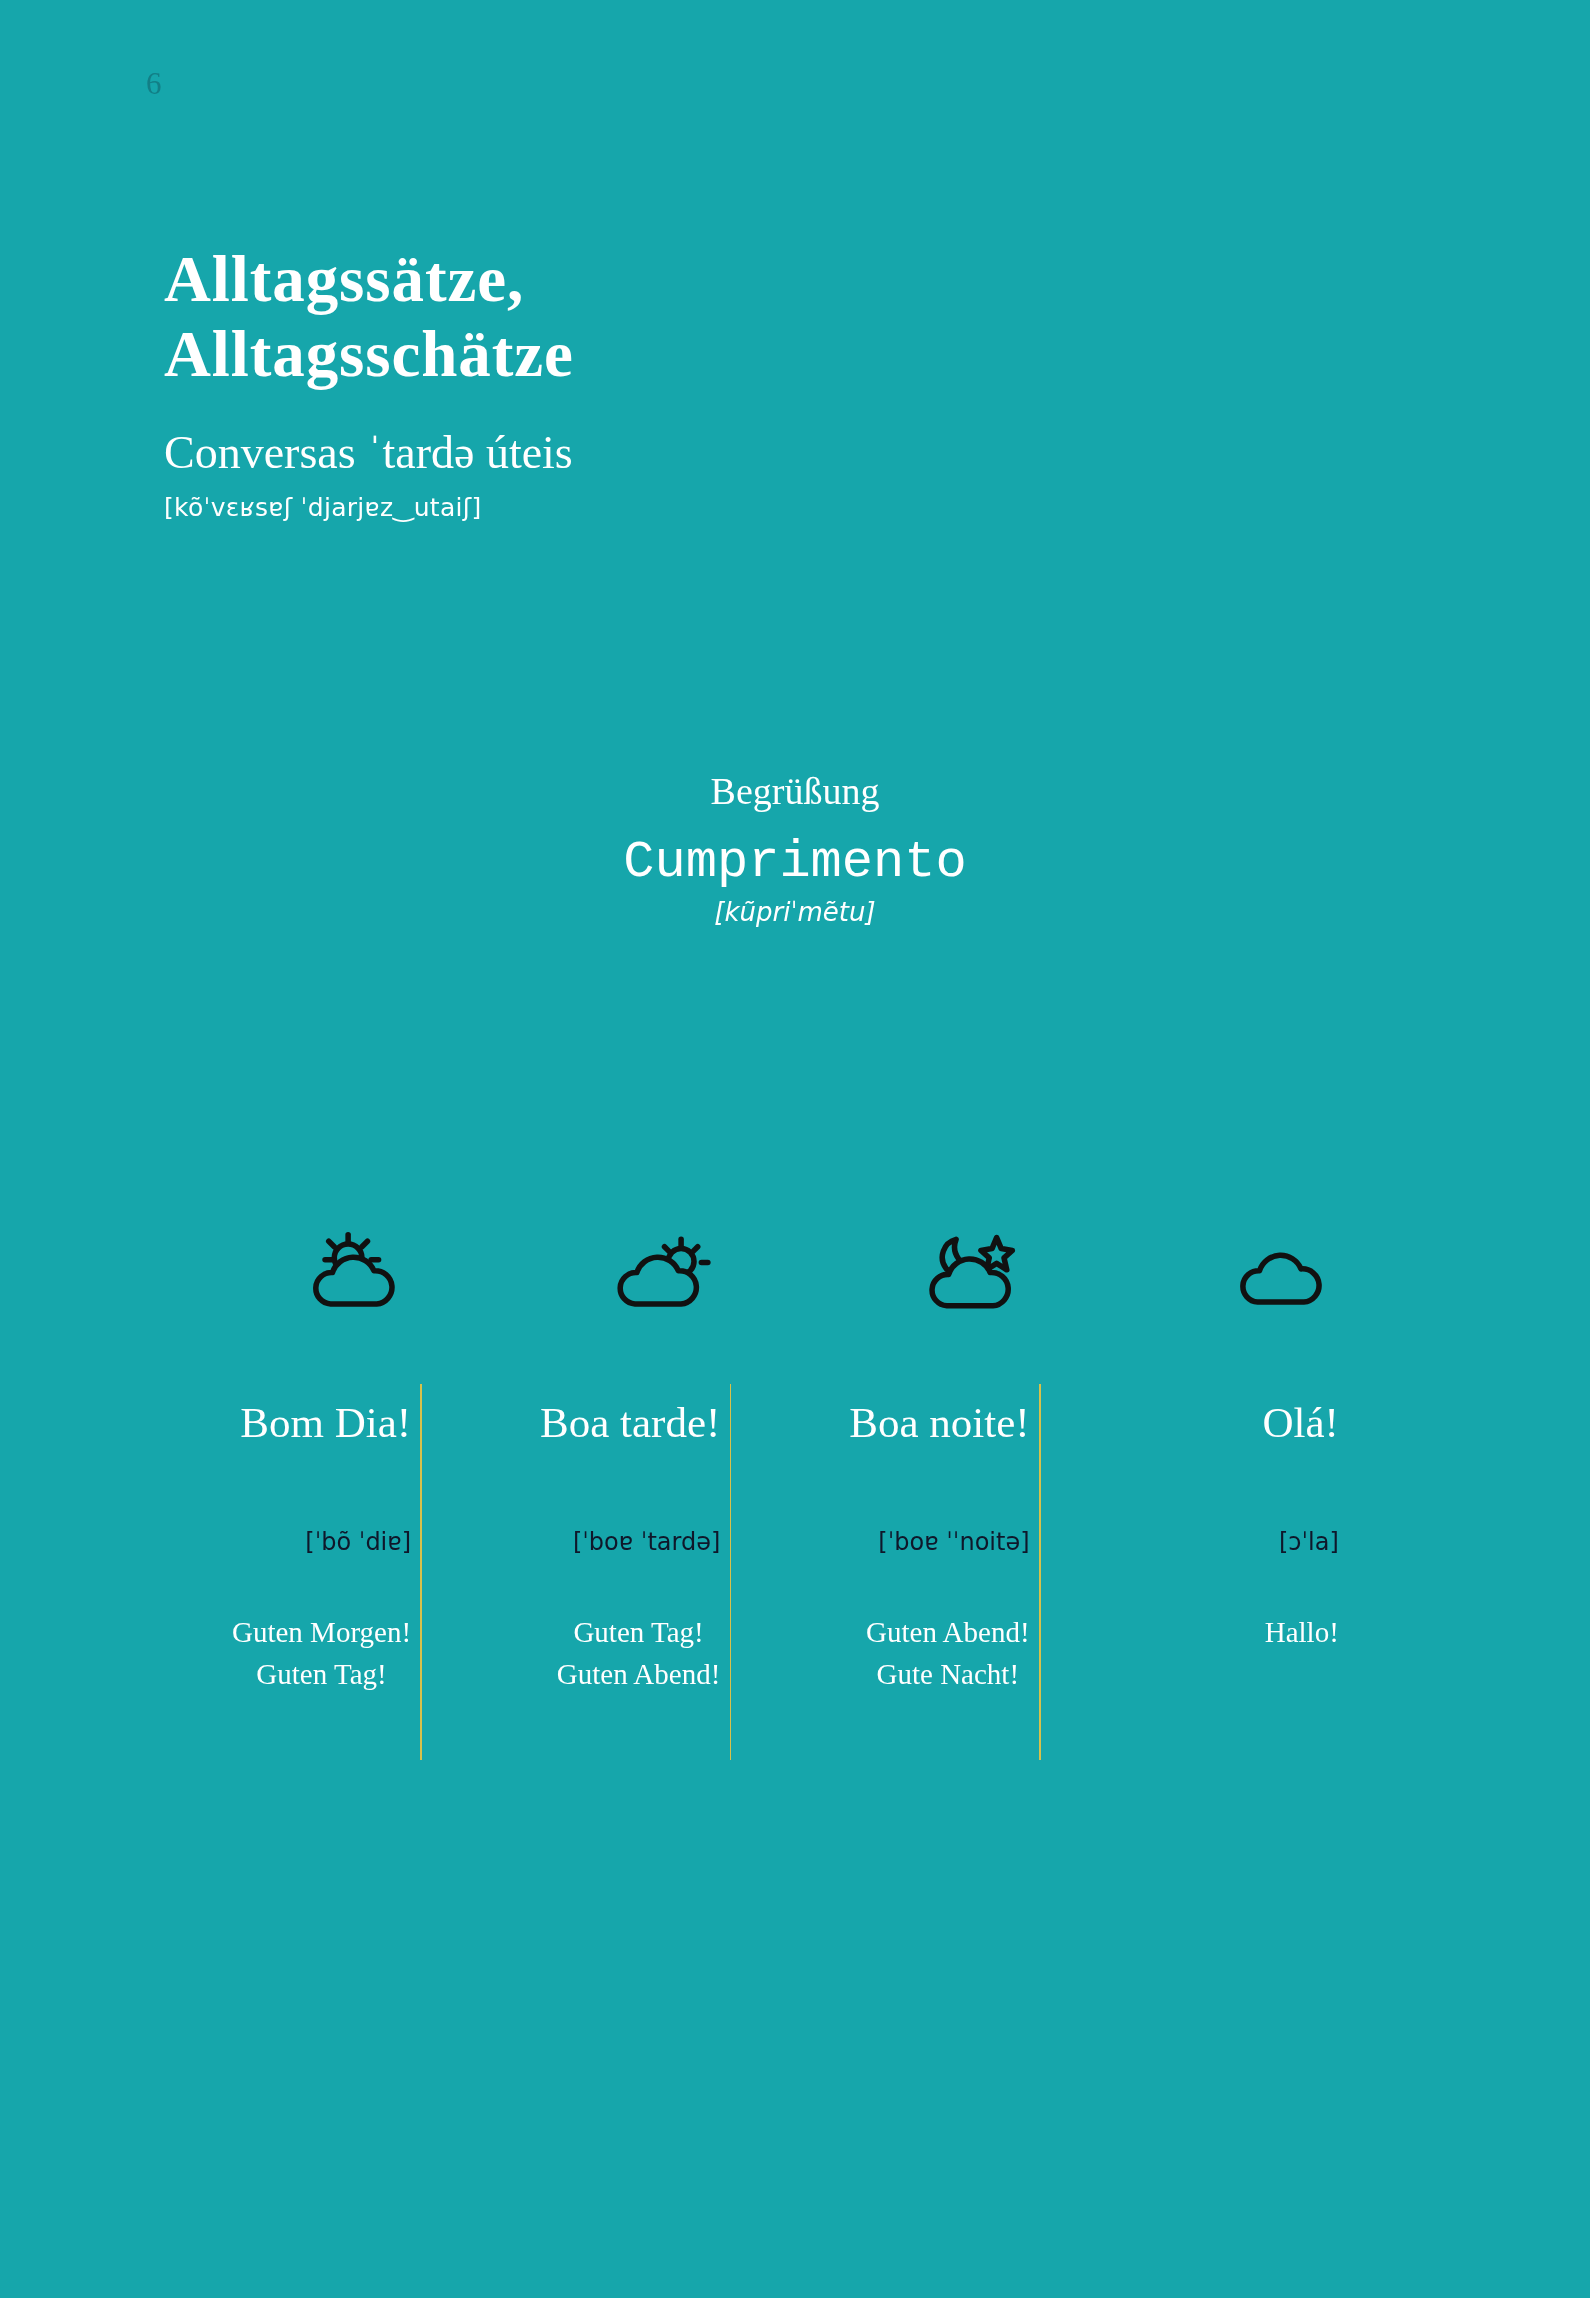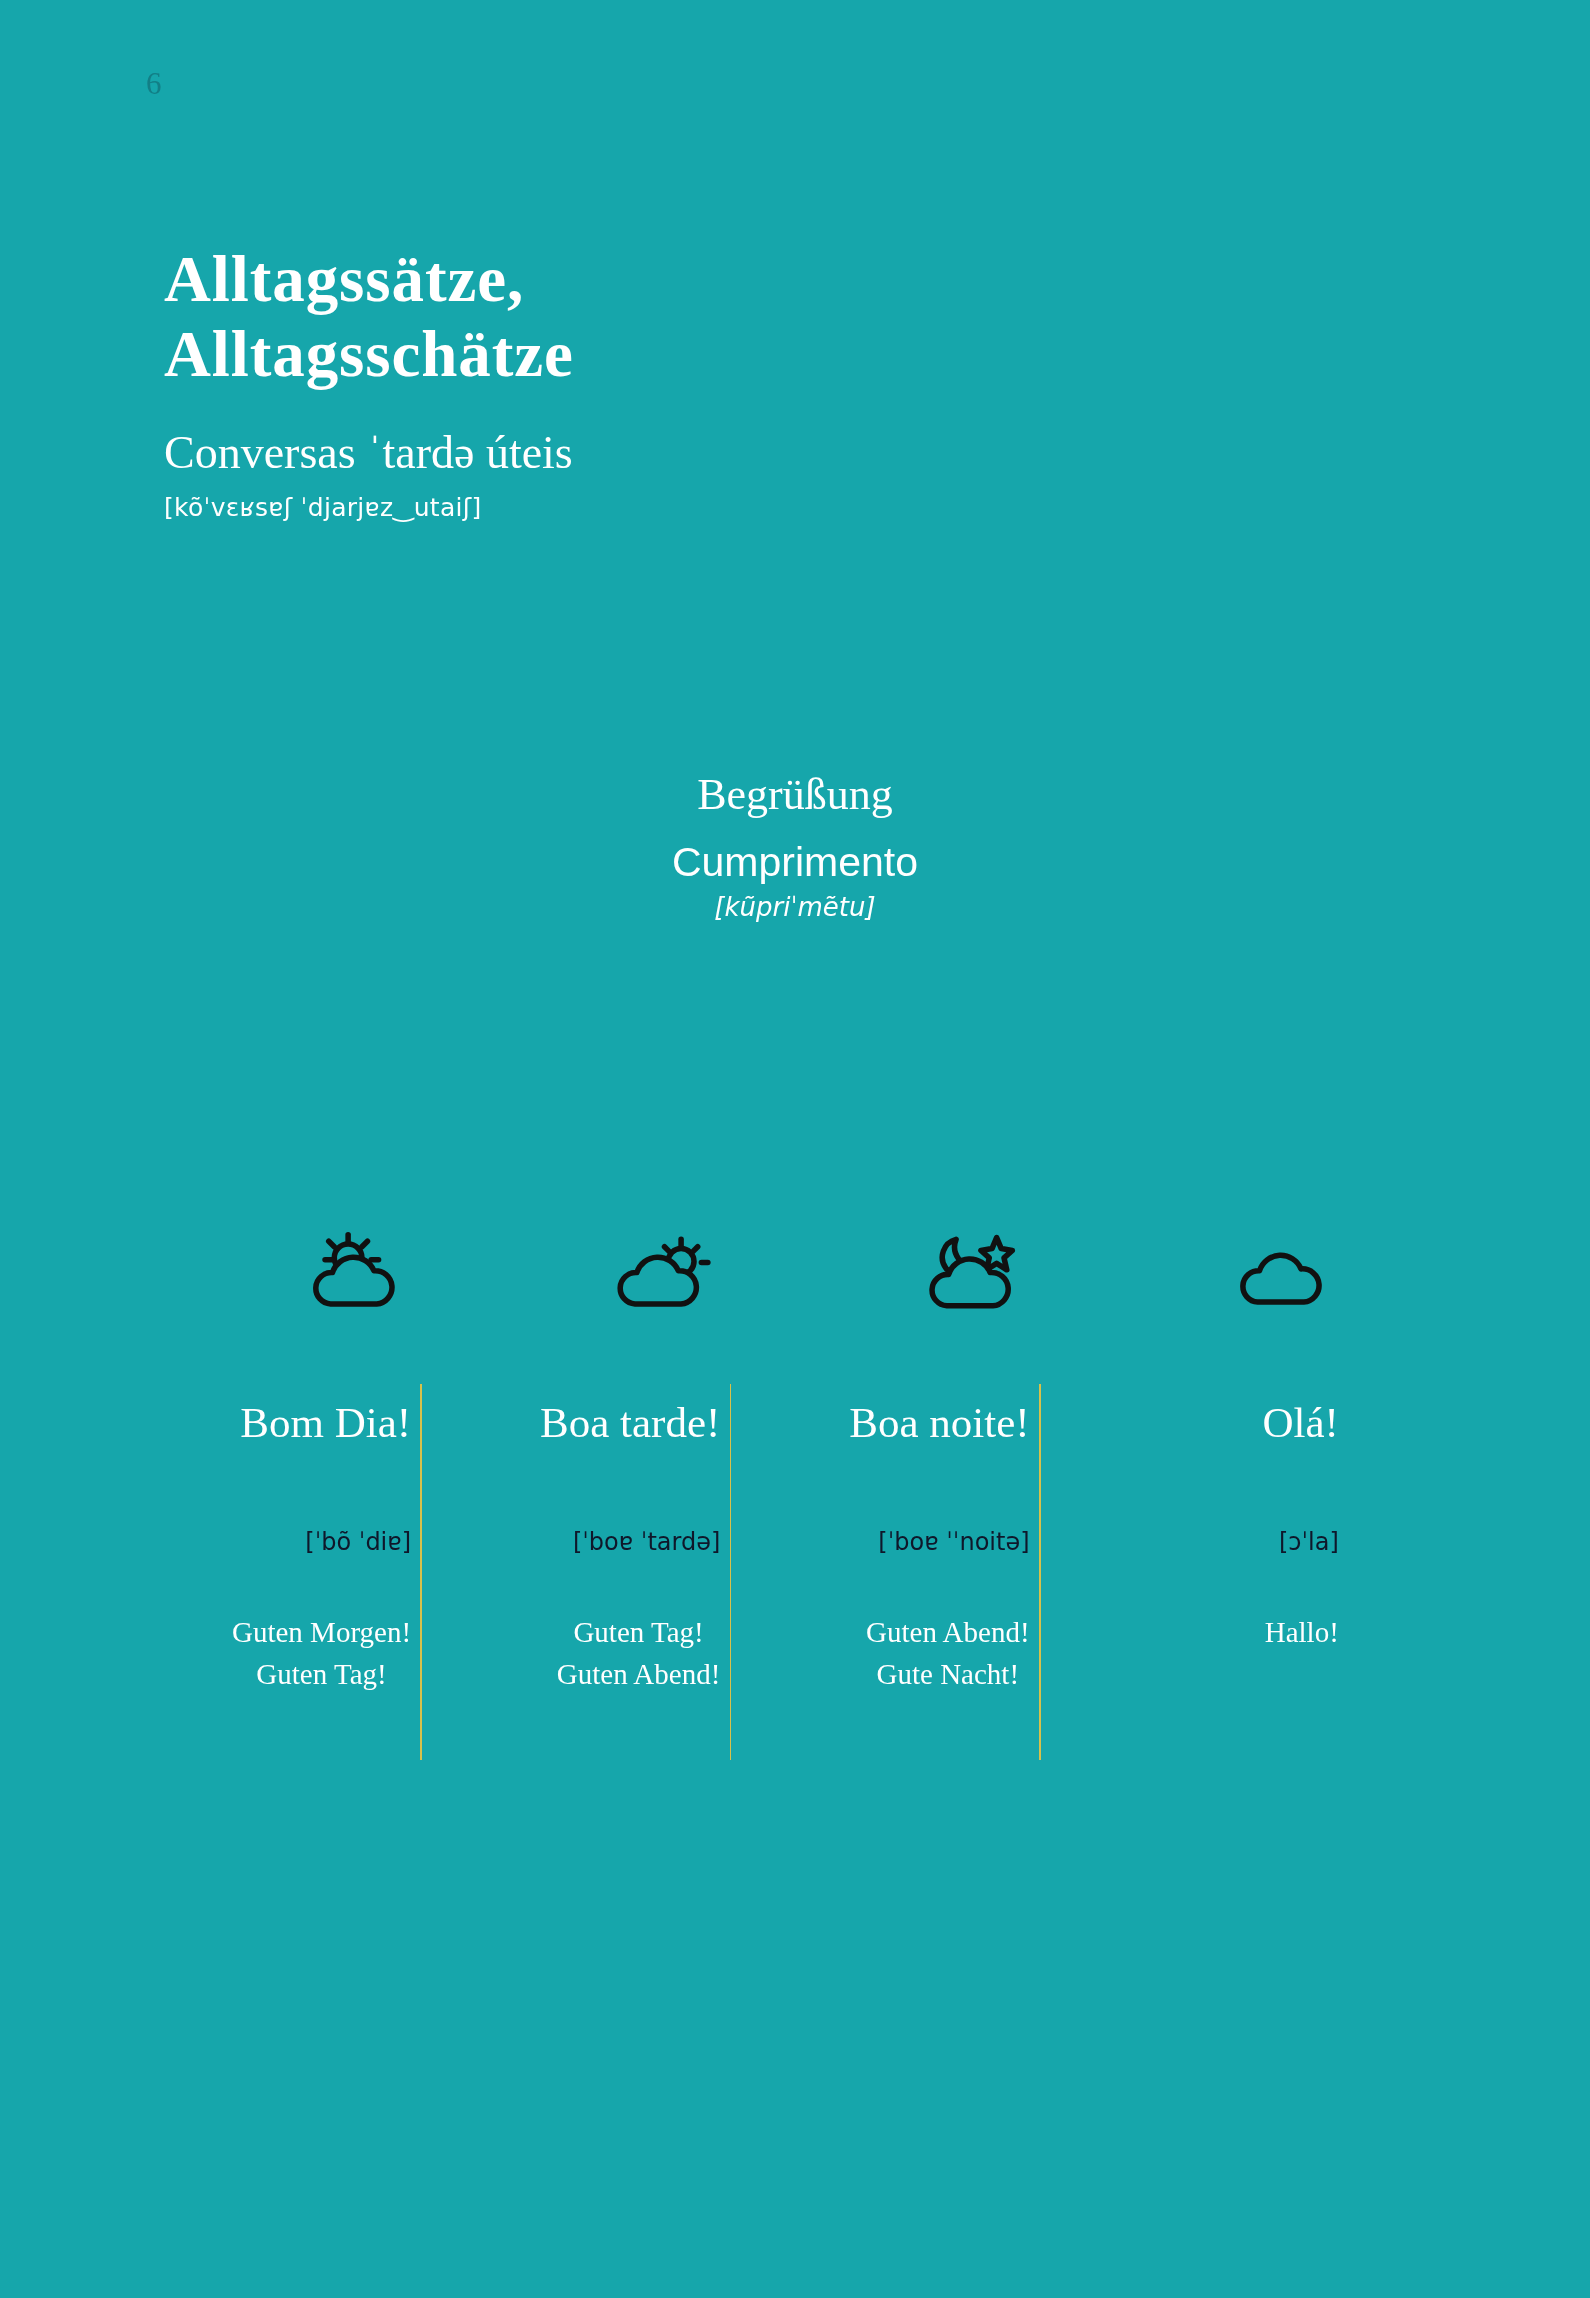--- a/index.html
+++ b/index.html
@@ -67,28 +67,28 @@
   .section-head {
     position: absolute;
     left: 0;
     top: 771px;
     width: 100%;
     text-align: center;
   }
 
   .section-title {
     font-family: "Liberation Serif", serif;
-    font-size: 44px;
+    font-size: 38px;
     line-height: 1.1;
     color: #ffffff;
   }
 
   .section-sub {
-    font-family: Liberation Sans, sans-serif;
-    font-size: 41px;
+    font-family: Liberation Mono, monospace;
+    font-size: 52px;
     margin-top: 20px;
     color: #ffffff;
   }
 
   .section-ipa {
     font-family: "DejaVu Sans", sans-serif;
     font-size: 26px;
     margin-top: 5.5px;
     color: #ffffff;
     font-style: italic;

